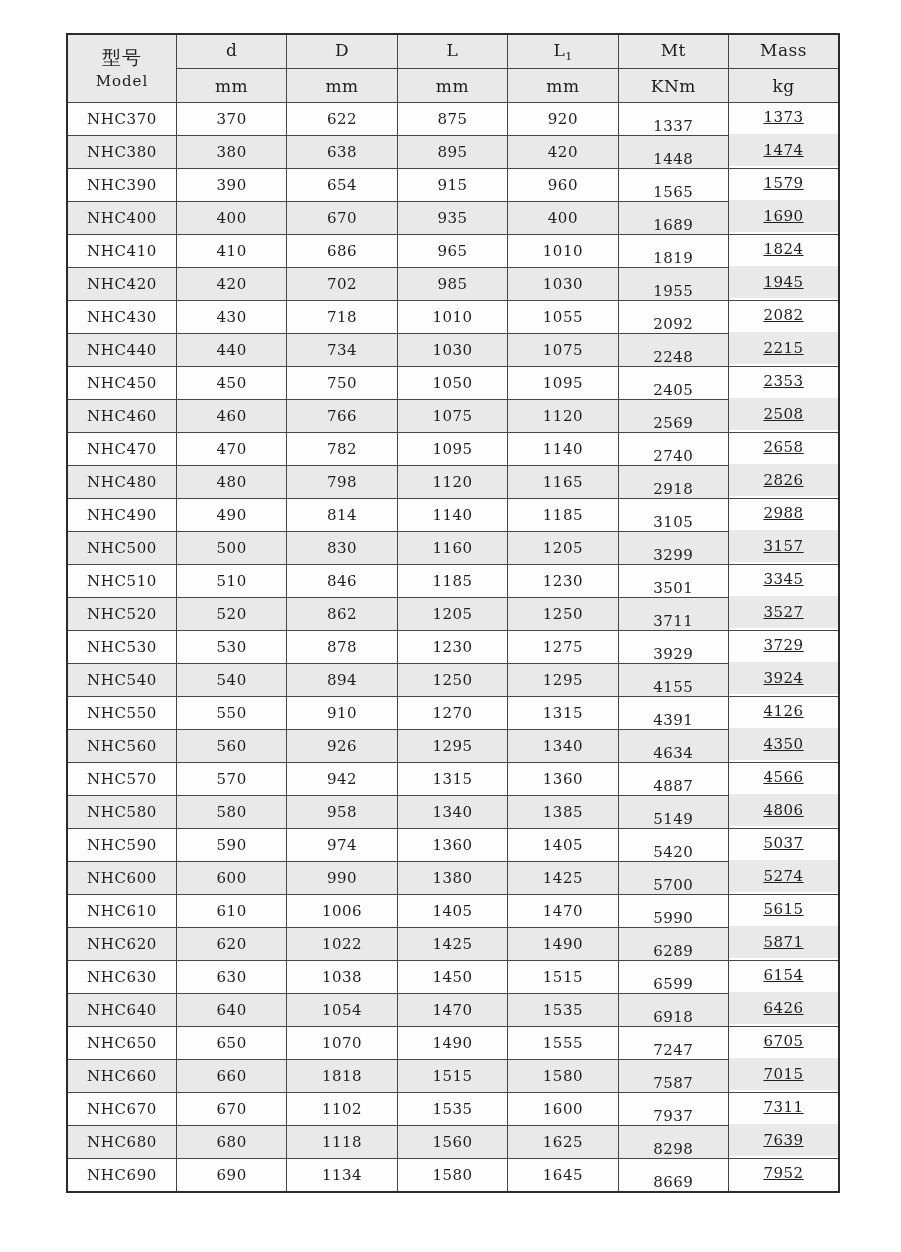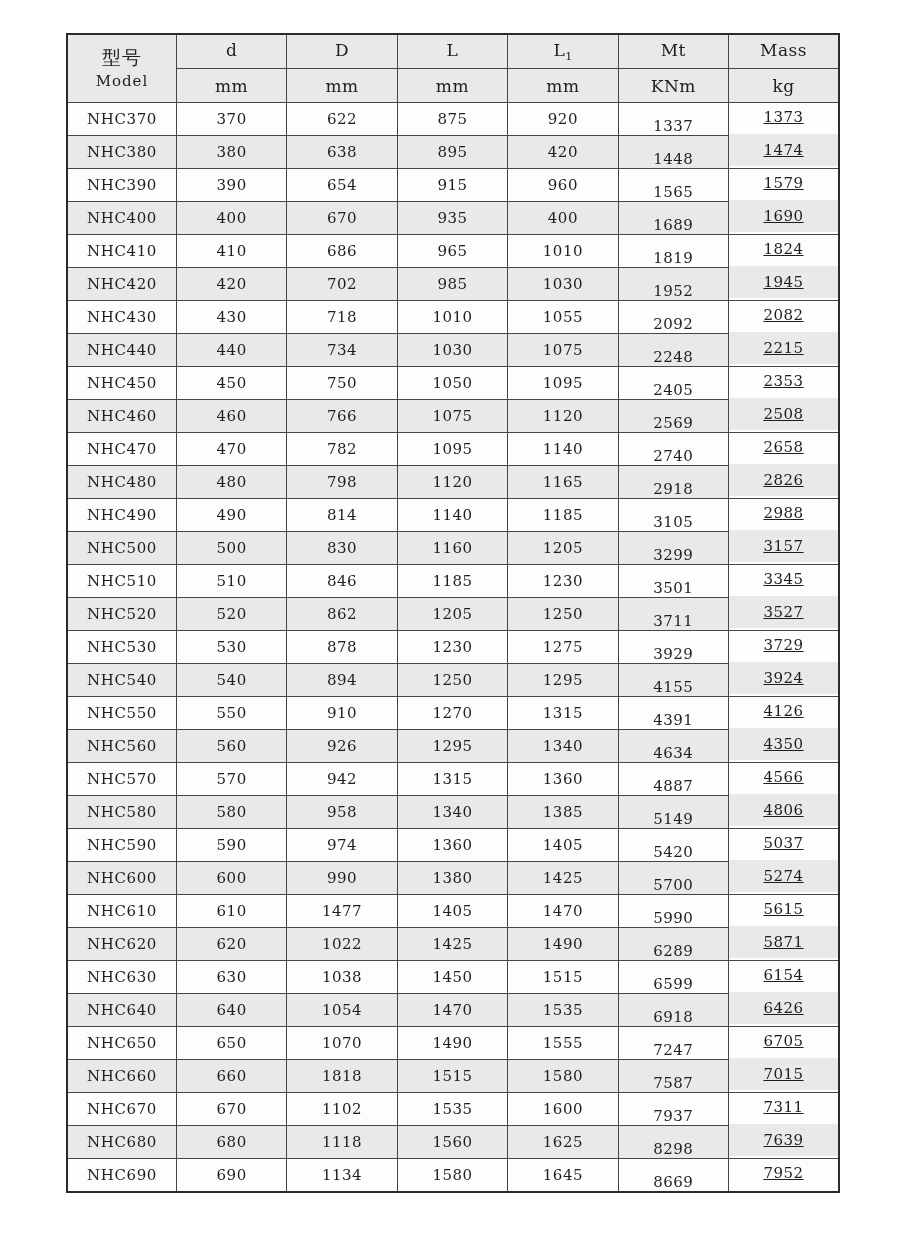--- a/index.html
+++ b/index.html
@@ -155,21 +155,21 @@
     <td class="cell-L1">1010</td>
     <td class="cell-mt">1819</td>
     <td class="cell-mass">1824</td>
   </tr>
         <tr>
     <td class="cell-model">NHC420</td>
     <td class="cell-d">420</td>
     <td class="cell-D">702</td>
     <td class="cell-L">985</td>
     <td class="cell-L1">1030</td>
-    <td class="cell-mt">1952</td>
+    <td class="cell-mt">1955</td>
     <td class="cell-mass">1945</td>
   </tr>
         <tr>
     <td class="cell-model">NHC430</td>
     <td class="cell-d">430</td>
     <td class="cell-D">718</td>
     <td class="cell-L">1010</td>
     <td class="cell-L1">1055</td>
     <td class="cell-mt">2092</td>
     <td class="cell-mass">2082</td>
@@ -323,21 +323,21 @@
     <td class="cell-d">600</td>
     <td class="cell-D">990</td>
     <td class="cell-L">1380</td>
     <td class="cell-L1">1425</td>
     <td class="cell-mt">5700</td>
     <td class="cell-mass">5274</td>
   </tr>
         <tr>
     <td class="cell-model">NHC610</td>
     <td class="cell-d">610</td>
-    <td class="cell-D">1477</td>
+    <td class="cell-D">1006</td>
     <td class="cell-L">1405</td>
     <td class="cell-L1">1470</td>
     <td class="cell-mt">5990</td>
     <td class="cell-mass">5615</td>
   </tr>
         <tr>
     <td class="cell-model">NHC620</td>
     <td class="cell-d">620</td>
     <td class="cell-D">1022</td>
     <td class="cell-L">1425</td>

